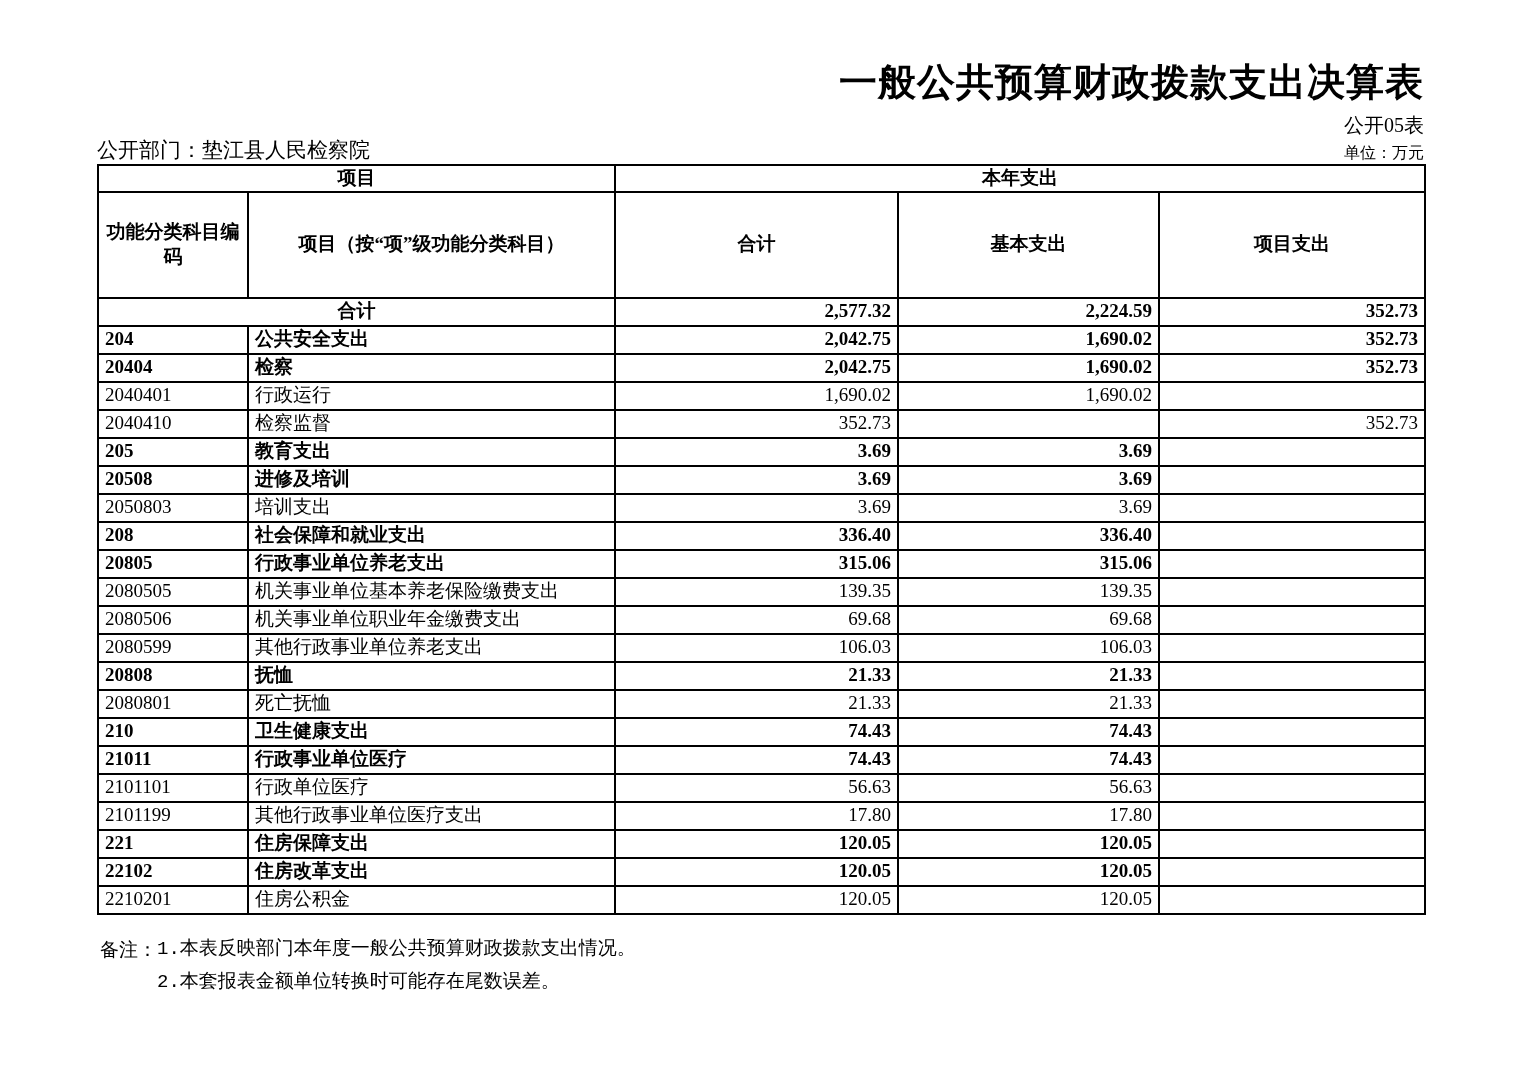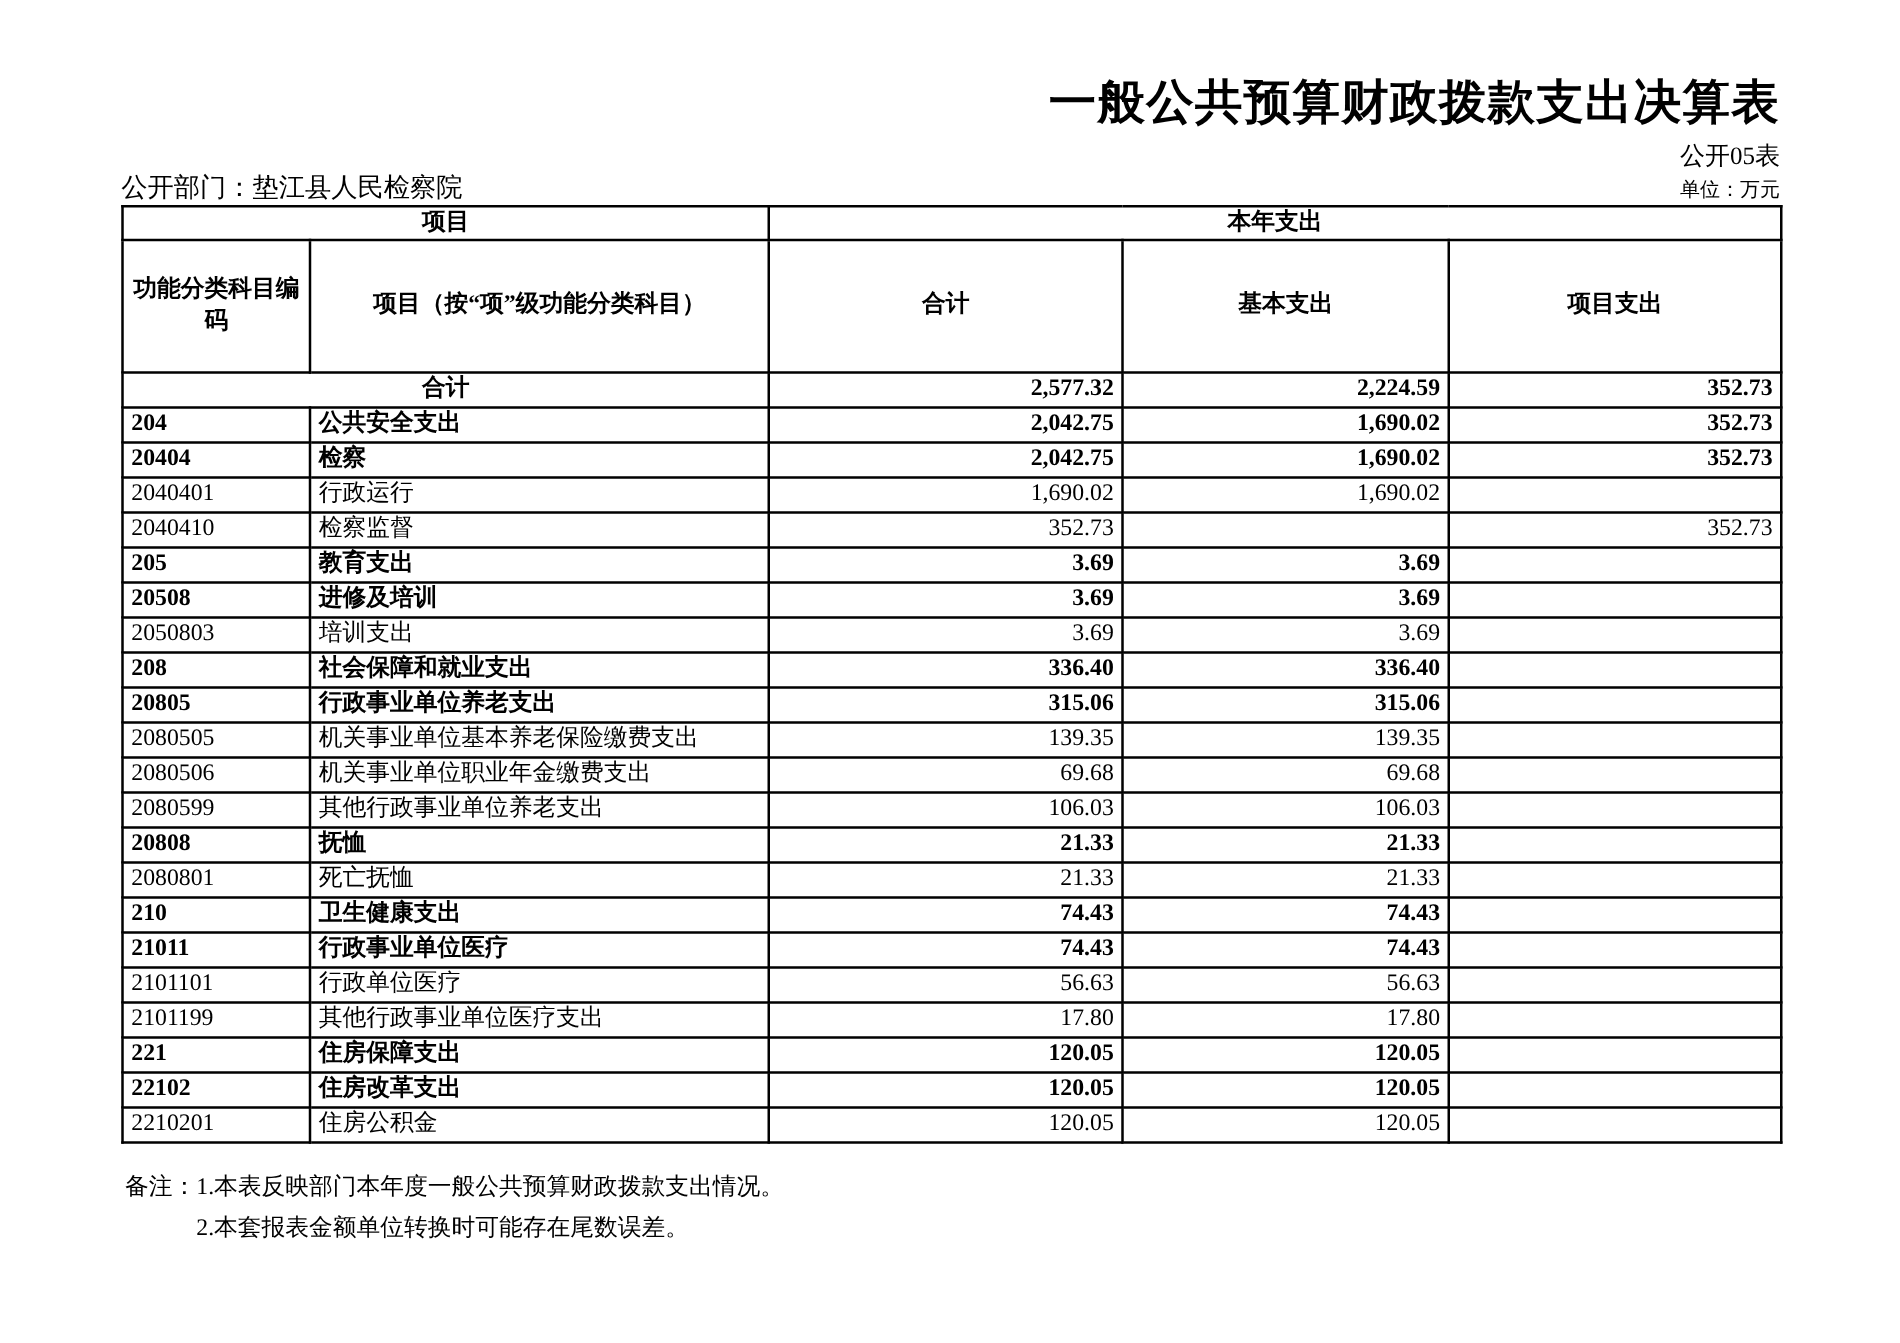--- a/index.html
+++ b/index.html
@@ -75,21 +75,21 @@
   .budget-table td.num  { text-align: right; }
   .budget-table td.merged-label { text-align: center; }
   .notes {
     display: flex;
     margin-top: 18px;
     margin-left: 3px;
     font-size: 19px;
     line-height: 1.75;
   }
   .notes-label { white-space: nowrap; }
-  .notes-lines div { white-space: nowrap; }
+  .notes-lines div { white-space: nowrap; font-family: Liberation Mono, monospace; }
 </style>
 </head>
 <body>
 
 <div class="page">
   <div class="content">
 
     <h1 class="title">一般公共预算财政拨款支出决算表</h1>
 
     <div class="table-no">公开05表</div>

